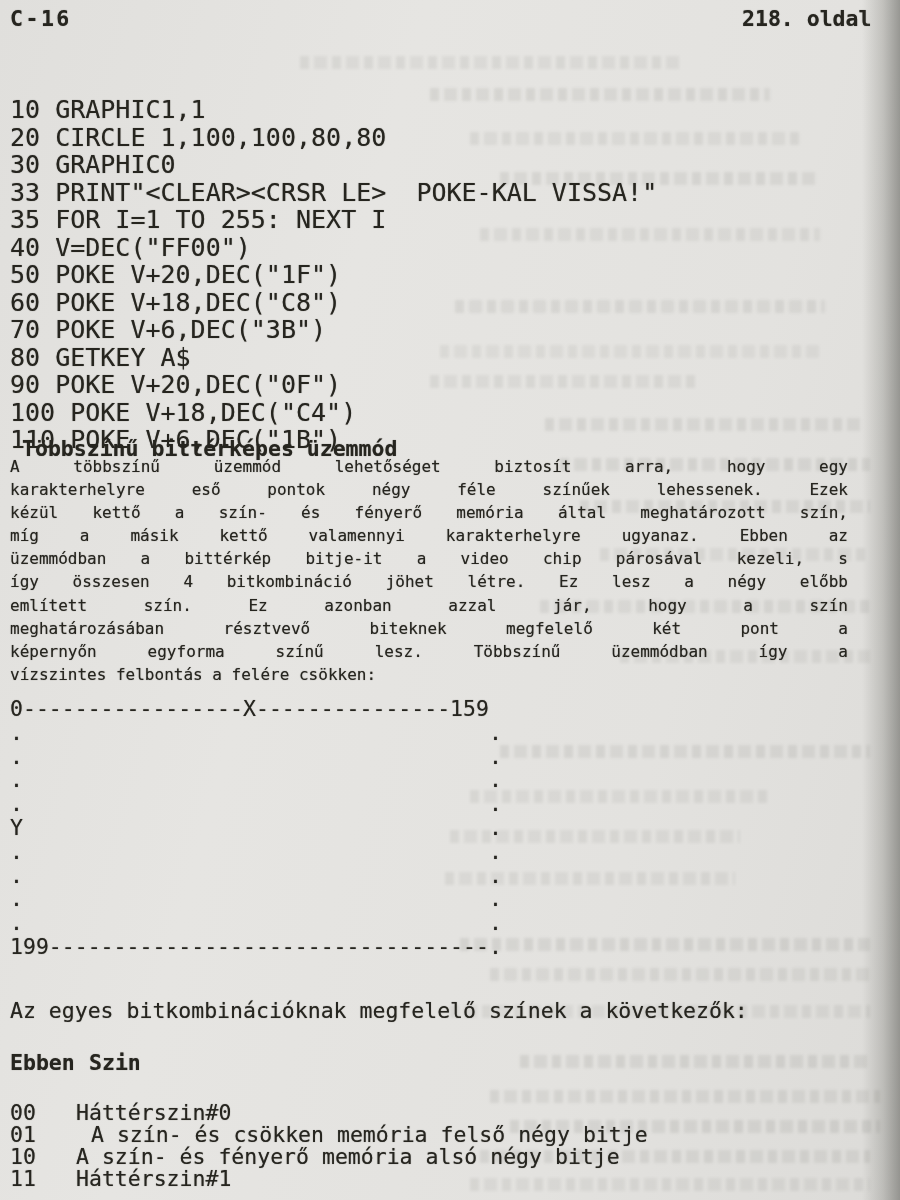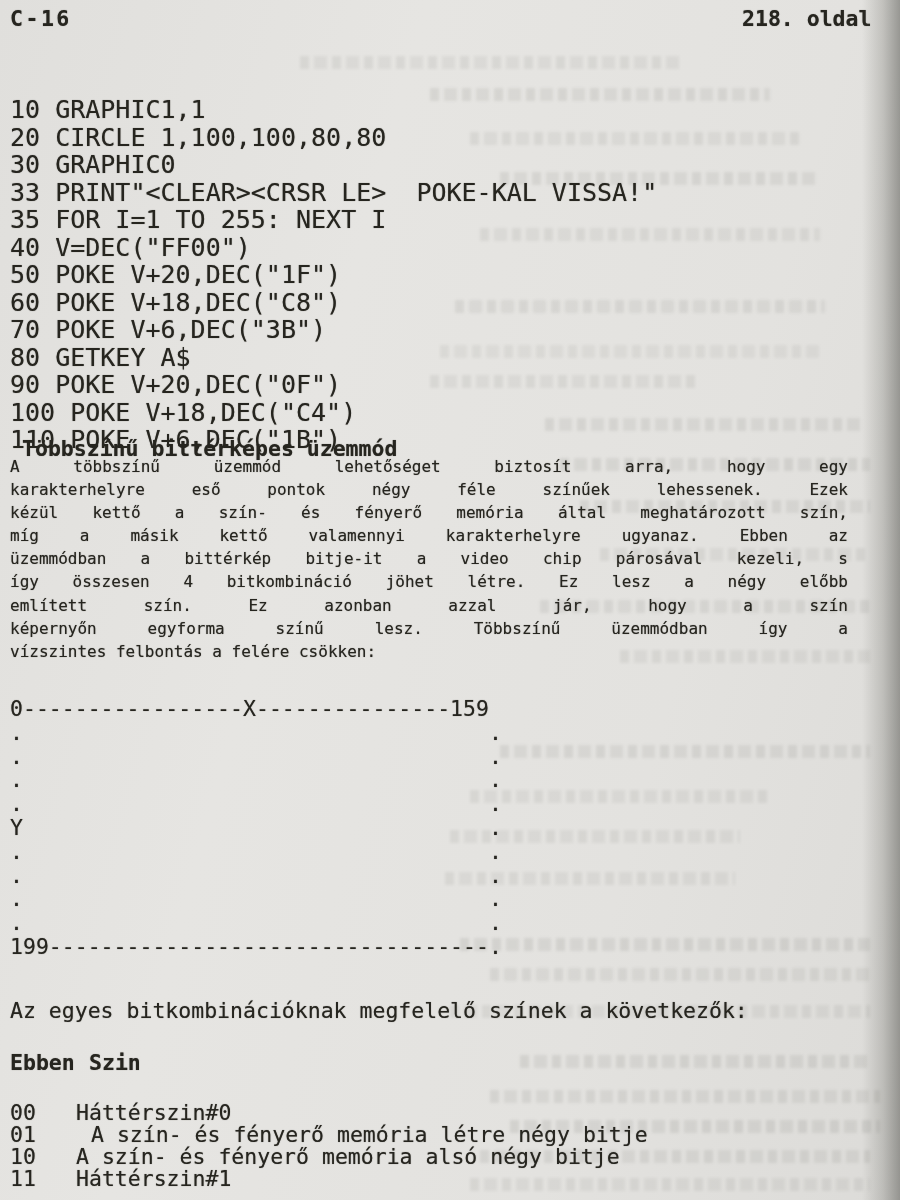--- a/index.html
+++ b/index.html
@@ -116,20 +116,21 @@
   <div class="abs fs b txt sec-heading">Többszínű bittérképes üzemmód</div>
 
   <div class="abs para txt">
     <div class="pline">A többszínű üzemmód lehetőséget biztosít arra, hogy egy</div>
     <div class="pline">karakterhelyre eső pontok négy féle színűek lehessenek. Ezek</div>
     <div class="pline">kézül kettő a szín- és fényerő memória által meghatározott szín,</div>
     <div class="pline">míg a másik kettő valamennyi karakterhelyre ugyanaz. Ebben az</div>
     <div class="pline">üzemmódban a bittérkép bitje-it a video chip párosával kezeli, s</div>
     <div class="pline">így összesen 4 bitkombináció jöhet létre. Ez lesz a négy előbb</div>
     <div class="pline">említett szín. Ez azonban azzal jár, hogy a szín</div>
+    <div class="pline">meghatározásában résztvevő biteknek megfelelő két pont a</div>
     <div class="pline">képernyőn egyforma színű lesz. Többszínű üzemmódban így a</div>
     <div class="pline last">vízszintes felbontás a felére csökken:</div>
   </div>
 
   <div class="abs diagram txt">
     <pre>0-----------------X---------------159
 .                                    .
 .                                    .
 .                                    .
 .                                    .
@@ -146,21 +147,21 @@
   <div class="abs fs b txt tbl-head">
     <span class="c1">Ebben</span><span class="c2">Szin</span>
   </div>
 
   <div class="abs fs txt trow r0">
     <span class="bits">00</span>
     <span class="clabel">Háttérszin#0</span>
   </div>
   <div class="abs fs txt trow r1">
     <span class="bits">01</span>
-    <span class="clabel">A szín- és fényerő memória létre négy bitje</span>
+    <span class="clabel">A szín- és csökken memória felső négy bitje</span>
   </div>
   <div class="abs fs txt trow r2">
     <span class="bits">10</span>
     <span class="clabel">A szín- és fényerő memória alsó négy bitje</span>
   </div>
   <div class="abs fs txt trow r3">
     <span class="bits">11</span>
     <span class="clabel">Háttérszin#1</span>
   </div>
 

